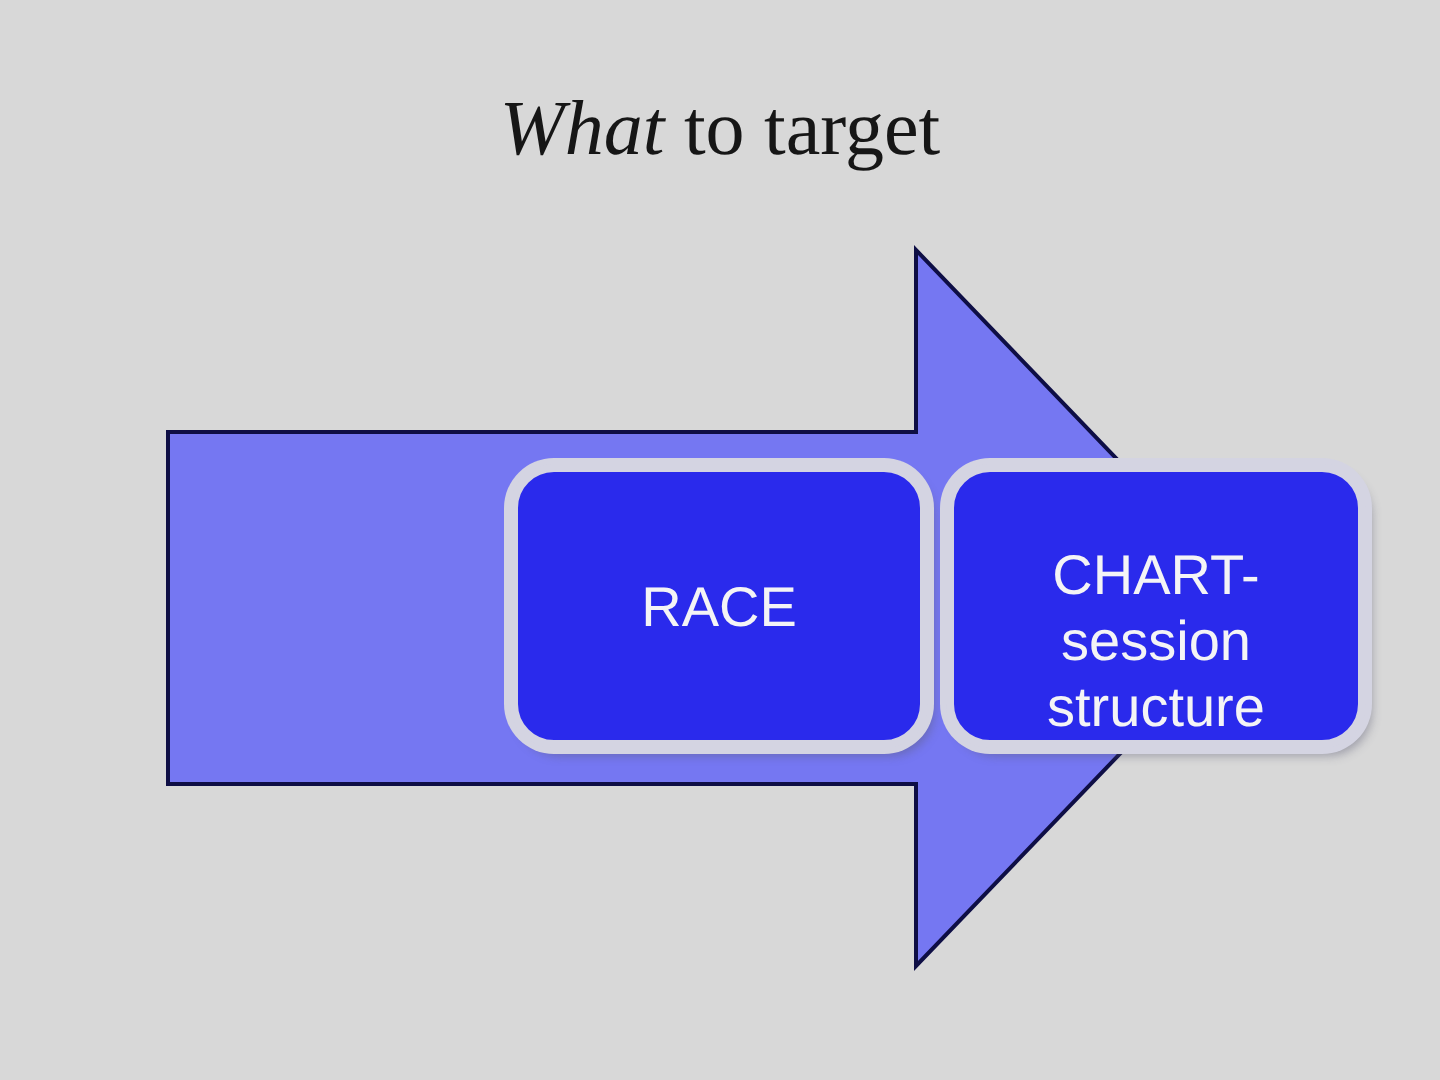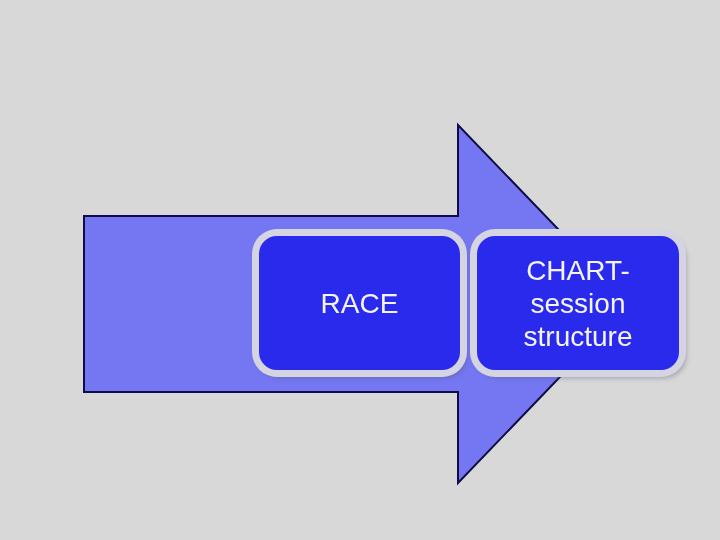--- a/index.html
+++ b/index.html
@@ -40,34 +40,35 @@
     border: 4px solid var(--box-border, #D4D4E2);
     border-radius: 22px;
     box-shadow: 0 0 0 3px var(--box-border, #D4D4E2),
                 3px 4px 5px rgba(90, 90, 115, 0.45);
     display: flex;
     align-items: center;
     justify-content: center;
   }
   .box-1 { left: 36px;  width: 212px; }
   .box-2 { left: 255px; width: 209px; align-items: center; }
-  .box-3 { left: 473px; width: 210px; }
+  .box-3 { left: 473px; width: 210px; align-items: flex-end; }
   .box-text {
     font-size: 28px;
     line-height: 33px;
     color: var(--box-text, #F4F4F6);
     text-align: center;
     white-space: pre-line;
   }
 </style>
 </head>
 <body>
 
 <div class="slide">
 
+  <h1 class="title"><span class="em">What</span><span> to target</span></h1>
 
   <svg class="arrow-svg" viewBox="0 0 720 540" aria-hidden="true">
     <polygon points="84,216 458,216 458,125 630,304 458,483 458,392 84,392" stroke-width="2" stroke-linejoin="miter" fill="#7577F2" stroke="#0E0E45"></polygon>
   </svg>
 
 
   <div class="box box-2">
     <span class="box-text">RACE</span>
   </div>
 

